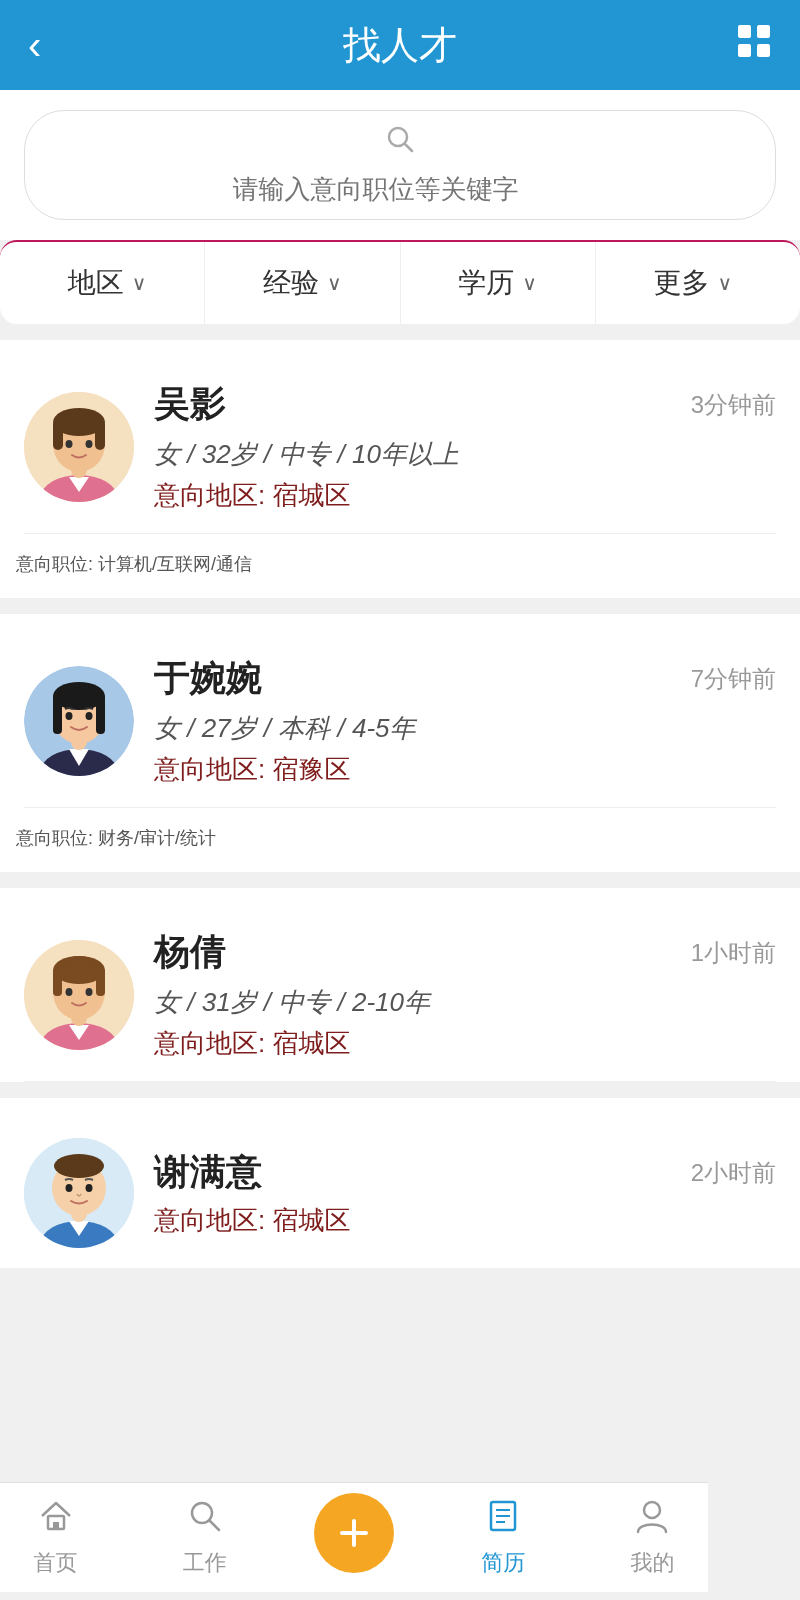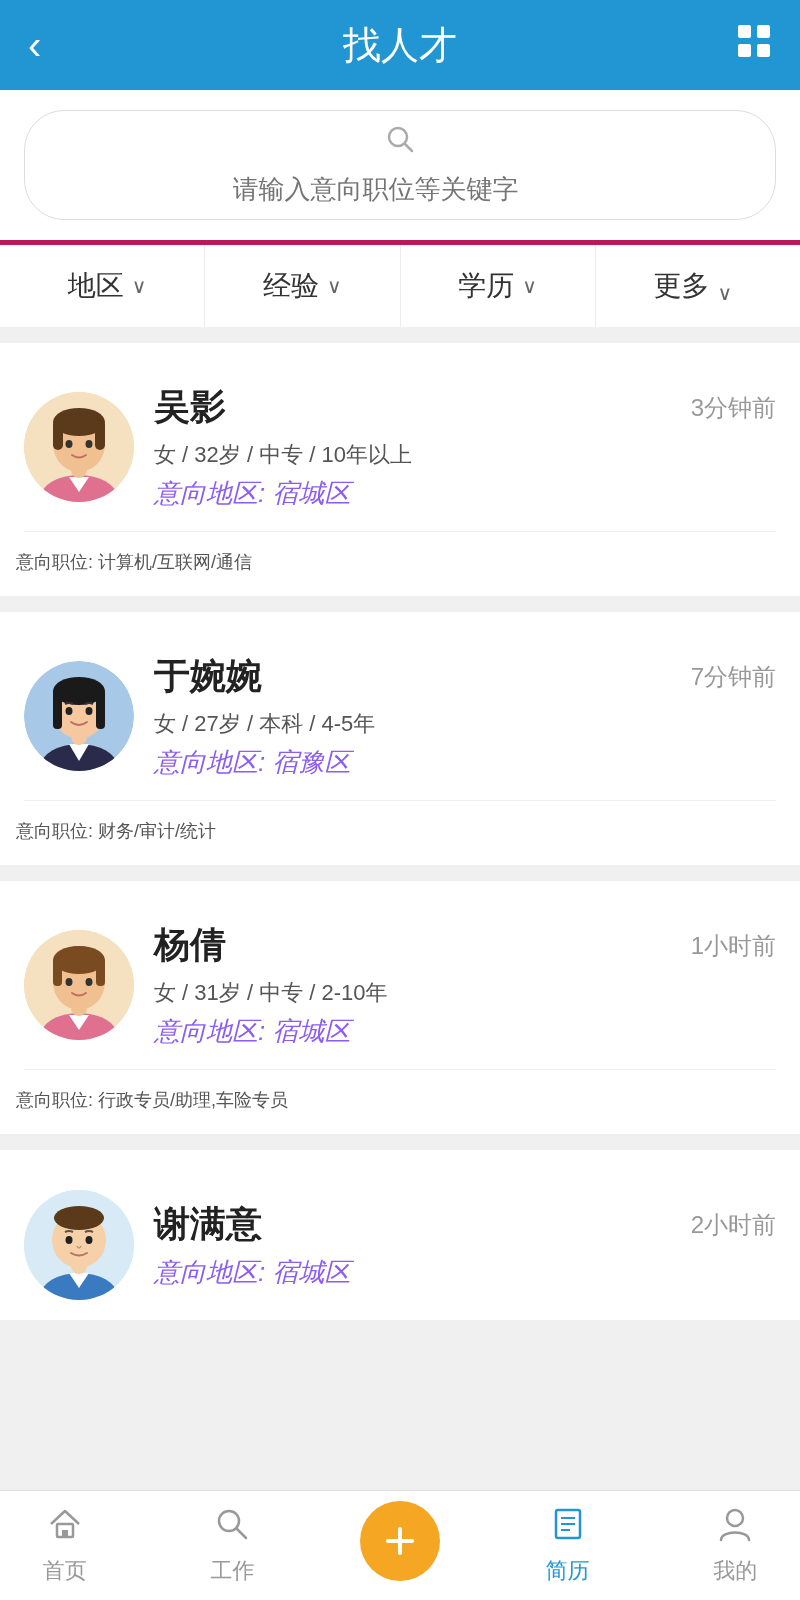--- a/index.html
+++ b/index.html
@@ -67,38 +67,38 @@
       color: #999;
       flex: 1;
       background: transparent;
     }
 
     
     .filter-bar {
       background: white;
       display: flex;
       align-items: center;
-      border-top: 5px solid #be185d;
+      border-top: 2px solid #be185d;
       padding: 0 10px;
+      border-radius: 17px;
     }
     .filter-item {
       flex: 1;
       display: flex;
       align-items: center;
       justify-content: center;
       padding: 22px 0;
       font-size: 28px;
       color: #333;
       gap: 8px;
       cursor: pointer;
       border-right: 1px solid #eee;
     }
     .filter-item:last-child {
       border-right: none;
-      align-items: flex-end;
     }
     .filter-arrow {
       font-size: 20px;
       color: #666;
     }
 
     
     .card {
       background: white;
       margin-top: 16px;
@@ -134,47 +134,47 @@
     .card-name {
       font-size: 36px;
       font-weight: bold;
       color: #222;
     }
     .card-time {
       font-size: 24px;
       color: #999;
     }
     .card-detail {
-      font-size: 22px;
+      font-size: 26px;
       color: #555;
       margin-top: 8px;
+      font-style: italic;
     }
     .card-region {
       font-size: 26px;
-      color: #8b5cf6;
+      color: #7f1d1d;
       margin-top: 6px;
-      font-style: italic;
     }
     .card-divider {
       height: 1px;
       background: #eee;
       margin: 0 24px;
     }
     .card-bottom {
       padding: 18px 16px 22px;
       font-size: 18px;
       color: #555;
     }
 
     
     .bottom-nav {
       position: fixed;
-      bottom: 0;
+      bottom: 8px;
       left: 0;
-      width: 800px;
+      width: 708px;
       height: 110px;
       background: white;
       border-top: 1px solid #e0e0e0;
       display: flex;
       align-items: center;
       justify-content: space-around;
       gap: 38px;
     }
     .nav-item {
       display: flex;
@@ -378,21 +378,20 @@
     <div class="card-info">
       <div class="card-name-row">
         <span class="card-name">杨倩</span>
         <span class="card-time">1小时前</span>
       </div>
       <div class="card-detail">女 / 31岁 / 中专 / 2-10年</div>
       <div class="card-region">意向地区: 宿城区</div>
     </div>
   </div>
   <div class="card-divider"></div>
-  <div class="card-bottom">意向职位: 行政专员/助理,车险专员</div>
 </div>
 
 <div class="card" style="margin-bottom: 60px;">
   <div class="card-top">
     <div class="avatar avatar-male-blue">
       <svg class="avatar-svg" viewBox="0 0 110 110" xmlns="http://www.w3.org/2000/svg">
         <circle cx="55" cy="55" r="55" fill="#d8eaf5"></circle>
 
         <ellipse cx="55" cy="105" rx="38" ry="22" fill="#3a7ac0"></ellipse>
 

